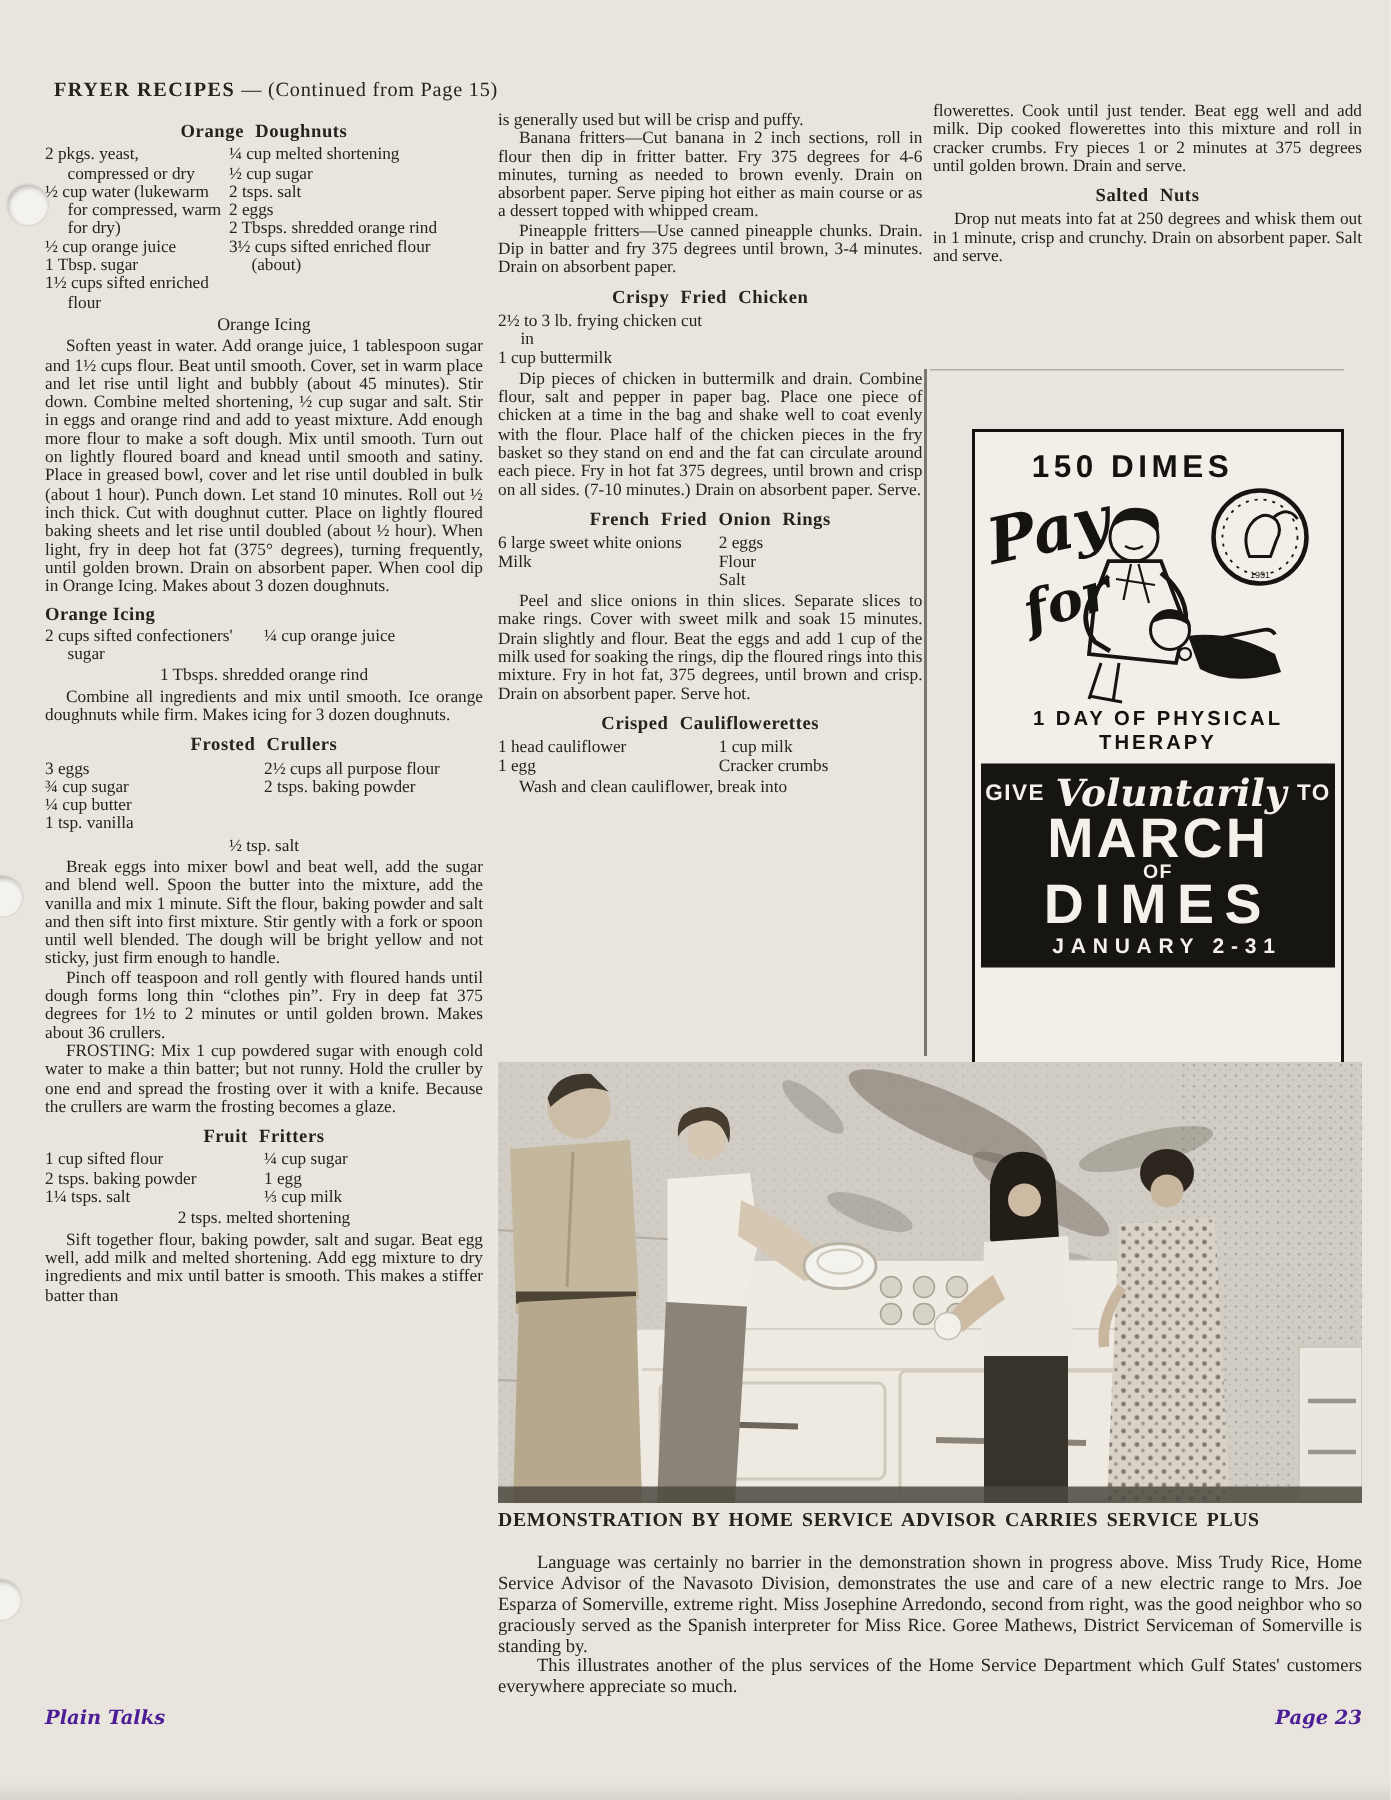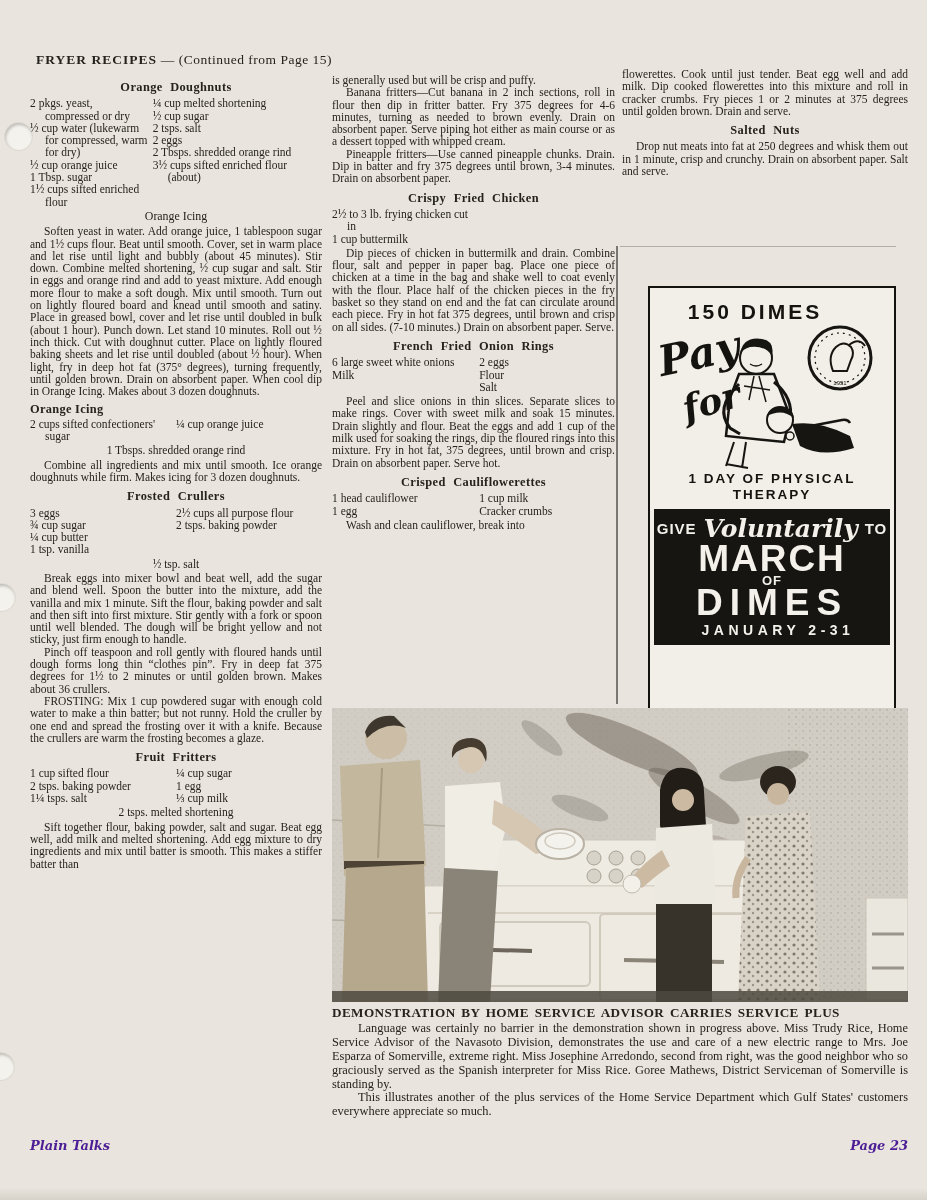--- a/index.html
+++ b/index.html
@@ -52,21 +52,21 @@
   .ad-give .w{font-size:15px;font-weight:800;letter-spacing:1px;}
   .ad-vol{font-family:"DejaVu Serif", serif;font-style:italic;font-weight:bold;font-size:25px;}
   .ad-march{font-size:37px;font-weight:800;letter-spacing:2px;line-height:33px;}
   .ad-of{font-size:13px;font-weight:800;letter-spacing:1px;line-height:11px;}
   .ad-dimes{font-size:37px;font-weight:800;letter-spacing:7px;line-height:33px;}
   .ad-dates{font-size:14px;font-weight:700;letter-spacing:4.5px;margin-top:3px;padding-left:12px;}
   
   .photo{position:absolute;left:332px;top:708px;width:576px;height:294px;}
   
   .caption{position:absolute;left:332px;top:1006px;width:576px;font-size:12.4px;line-height:13.9px;}
-  .cap-title{font-weight:bold;font-size:13.2px;letter-spacing:.4px;word-spacing:2px;margin-bottom:2px;}
+  .cap-title{font-weight:bold;font-size:13.2px;letter-spacing:.4px;word-spacing:2px;margin-bottom:15px;}
   .cap-p{margin:0;text-indent:26px;text-align:justify;}
   
   .foot{position:absolute;top:1138px;font-style:italic;font-weight:bold;font-size:13px;color:#4c1d95;
         font-family:"DejaVu Serif", serif;}
   .foot-l{left:30px;}
   .foot-r{left:830px;width:78px;text-align:right;}
 </style>
 </head>
 <body>
 

